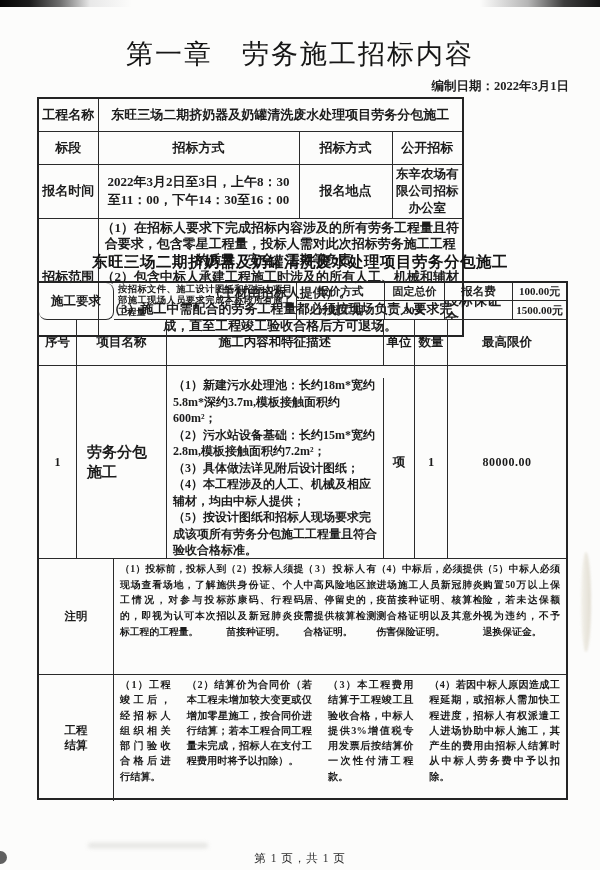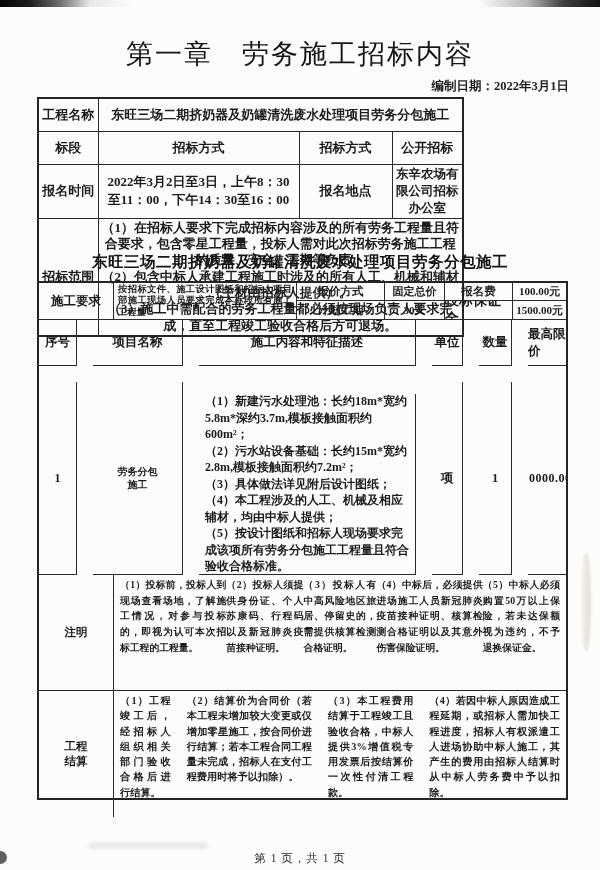--- a/index.html
+++ b/index.html
@@ -70,30 +70,30 @@
   }
   .gr { display:grid; }
   .c {
     border-right:1.5px solid #2a2a2a; border-bottom:1.5px solid #2a2a2a;
     display:flex; align-items:center; justify-content:center;
     font-weight:bold; color:#1c1c1c; box-sizing:border-box; overflow:hidden;
   }
   .c.noR { border-right:none; }
   .c.noB { border-bottom:none;gap:16px; }
   .secA { grid-template-columns:75px 183px 88px 60px 68px 1fr; grid-template-rows:18px 19px; }
-  .secA .lab { grid-row:1/3; font-size:12.5px; }
+  .secA .lab { grid-row:1/3; font-size:12.5px;border-radius:8px; }
   .secA .desc { grid-row:1/3; font-size:9.3px; line-height:1.2; text-align:justify; padding:14px 4px; font-weight:bold; }
   .secA .k { font-size:11.5px; }
   .secA .v { font-size:11px; }
-  .secB { grid-template-columns:38px 90px 217px 31px 33px 1fr; grid-template-rows:46px 193px;gap:16px; }
+  .secB { grid-template-columns:38px 90px 217px 31px 33px 1fr; grid-template-rows:46px 193px; }
   .secB .hdr { font-size:12.5px; }
   .desc-list { flex-direction:column; justify-content:center; align-items:stretch; text-align:left; font-size:12px; line-height:1.38; padding:4px 6px;margin-top:12px; }
   .desc-list div { margin:0; }
   .cell-no { font-size:12px; }
-  .cell-name span { display:block; width:4.6em; text-align:center; font-size:10px; line-height:1.35; }
+  .cell-name span { display:block; width:4.6em; text-align:left; font-size:15px; line-height:1.35; }
   .cell-unit,.cell-qty { font-size:12.5px; }
   .cell-price { font-size:12px; letter-spacing:.5px; }
   .secC { grid-template-columns:75px 1fr; grid-template-rows:116px; }
   .secD { grid-template-columns:75px 1fr; grid-template-rows:126px; flex:1; }
   .note-lab { font-size:11.5px; }
   .lbl-narrow { display:block; width:2.4em; text-align:center; font-size:11.5px; line-height:1.3; margin:auto; }
   .items-col { flex-direction:row; justify-content:center; align-items:stretch; text-align:justify; padding:2px 6px; }
   .secC .items-col div { font-size:9.8px; line-height:1.6; }
   .secD .items-col div { font-size:10.2px; line-height:1.5; }
 </style>

